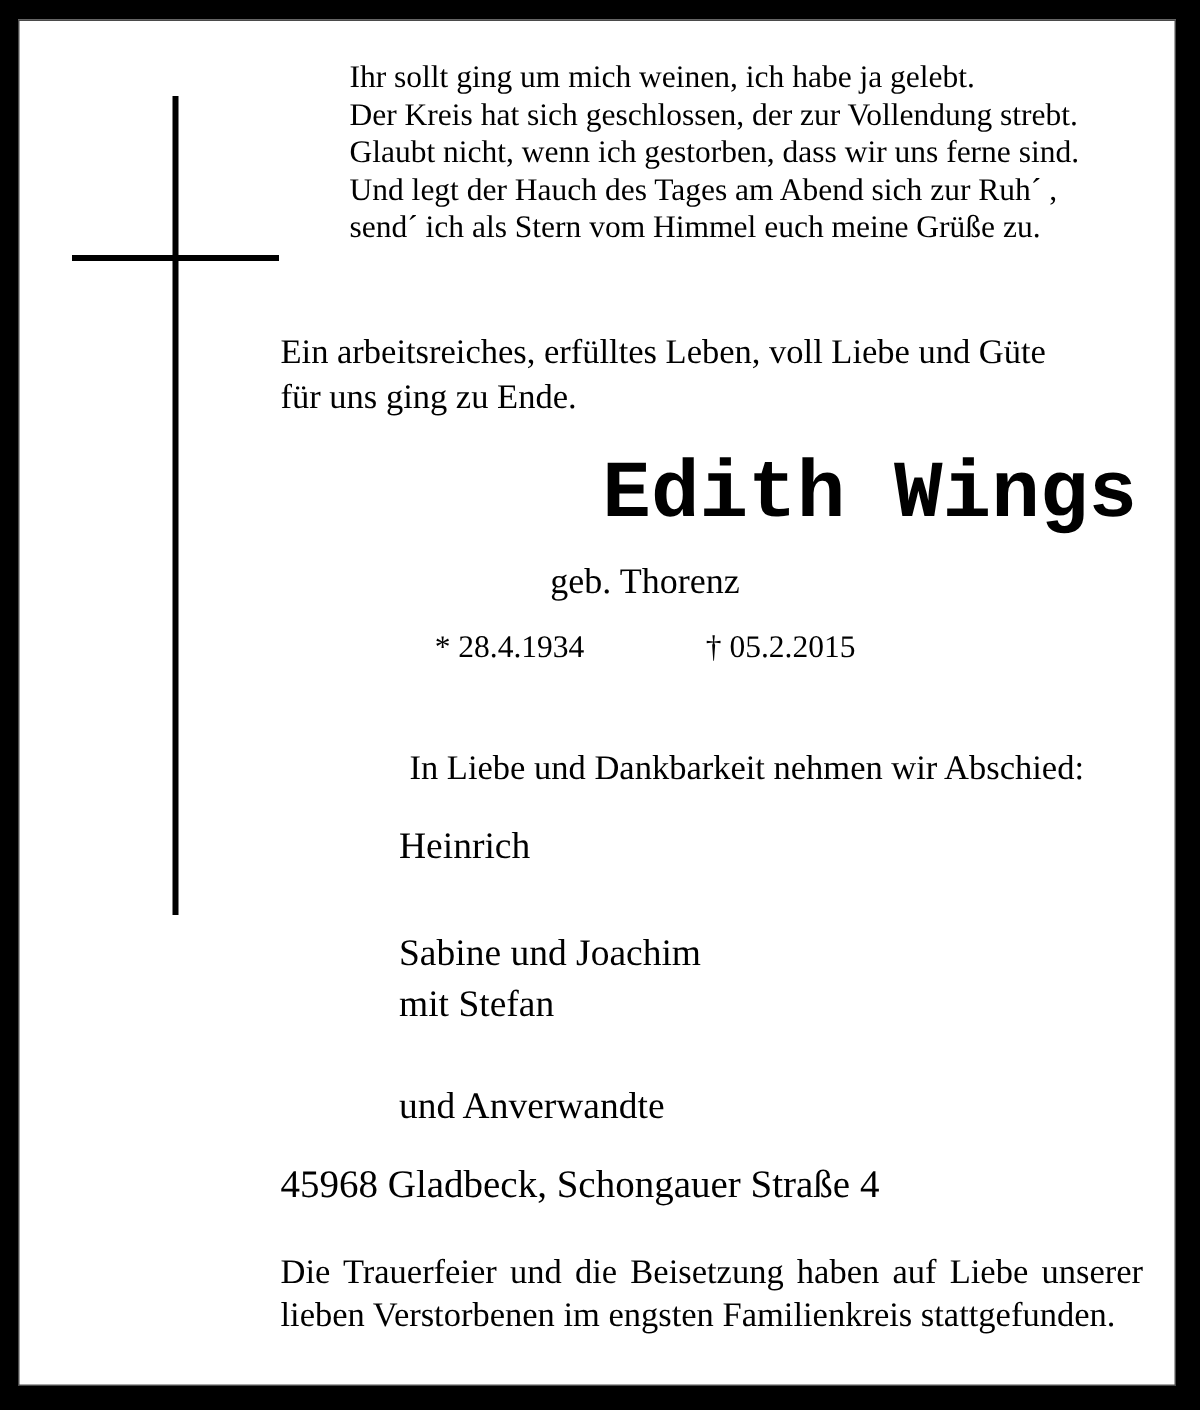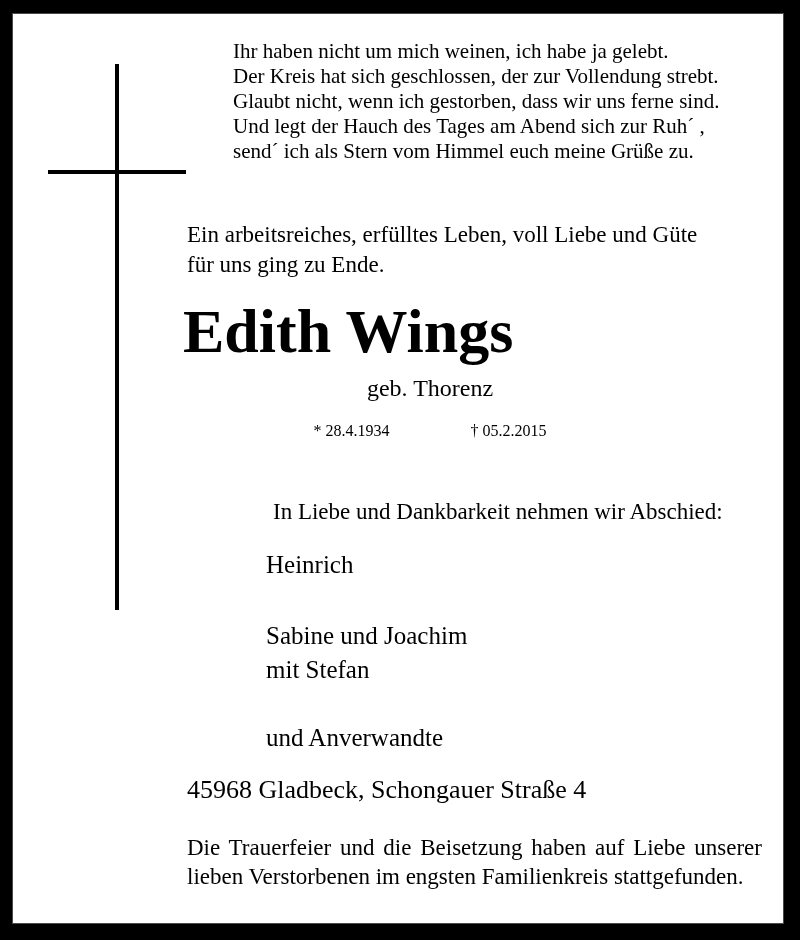--- a/index.html
+++ b/index.html
@@ -33,34 +33,35 @@
     white-space: nowrap;
   }
   .poem span { display: block; }
   .intro {
     position: absolute; left: 174px; top: 206px;
     font-size: 23px; line-height: 30px;
   }
   .intro span { display: block; white-space: nowrap; }
   .name {
     position: absolute; left: 170px; top: 282px;
-    width: 575px; text-align: left;
-    font-size: 62px; line-height: 70px; font-weight: bold;
+    width: 575px; text-align: right;
+    font-size: 54px; line-height: 70px; font-weight: bold;
     white-space: nowrap;
+    font-family: Liberation Mono, monospace;
   }
   .maiden {
     position: absolute; left: 162px; top: 360px;
     width: 510px; text-align: center;
     font-size: 24px; line-height: 28px;
   }
   .dates {
     position: absolute; left: 162px; top: 402px;
     width: 510px;
     display: flex; justify-content: center; gap: 81px;
-    font-size: 16px; line-height: 30px; align-items: flex-end;
+    font-size: 21px; line-height: 30px; align-items: flex-end;
   }
   .farewell-heading {
     position: absolute; left: 260px; top: 484px;
     font-size: 23px; line-height: 28px; white-space: nowrap;
   }
   .mourner { position: absolute; left: 253px; font-size: 25px; line-height: 34px; white-space: nowrap; }
   .m-heinrich { top: 534px; }
   .m-sabine { top: 605px; }
   .m-stefan { top: 639px; text-align: right; }
   .m-anverwandte { top: 707px; }
@@ -77,21 +78,21 @@
 </style>
 </head>
 <body>
 
 <div class="paper">
 
   <div class="cross-v"></div>
   <div class="cross-h"></div>
 
   <div class="poem">
-    <span>Ihr haben nicht um mich weinen, ich habe ja gelebt.</span>
+    <span>Ihr sollt ging um mich weinen, ich habe ja gelebt.</span>
     <span>Der Kreis hat sich geschlossen, der zur Vollendung strebt.</span>
     <span>Glaubt nicht, wenn ich gestorben, dass wir uns ferne sind.</span>
     <span>Und legt der Hauch des Tages am Abend sich zur Ruh´ ,</span>
     <span>send´ ich als Stern vom Himmel euch meine Grüße zu.</span>
   </div>
 
   <div class="intro">
     <span>Ein arbeitsreiches, erfülltes Leben, voll Liebe und Güte</span>
     <span>für uns ging zu Ende.</span>
   </div>

